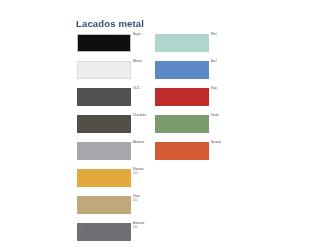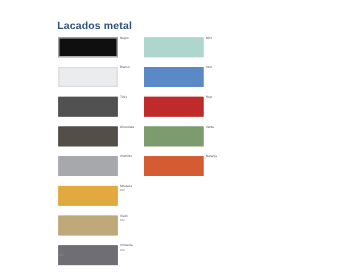--- a/index.html
+++ b/index.html
@@ -12,20 +12,21 @@
     background: #ffffff;
     font-family: "Liberation Sans", sans-serif;
     overflow: hidden;
   }
   #page {
     position: relative;
     width: 250px;
     height: 250px;
     background: #ffffff;
     box-sizing: border-box;
+    margin-left: 24px;
   }
   #page-title {
     position: absolute;
     left: 52px;
     top: 18px;
     font-size: 9.5px;
     font-weight: bold;
     color: #2e4f7c;
     letter-spacing: 0.15px;
     white-space: nowrap;

